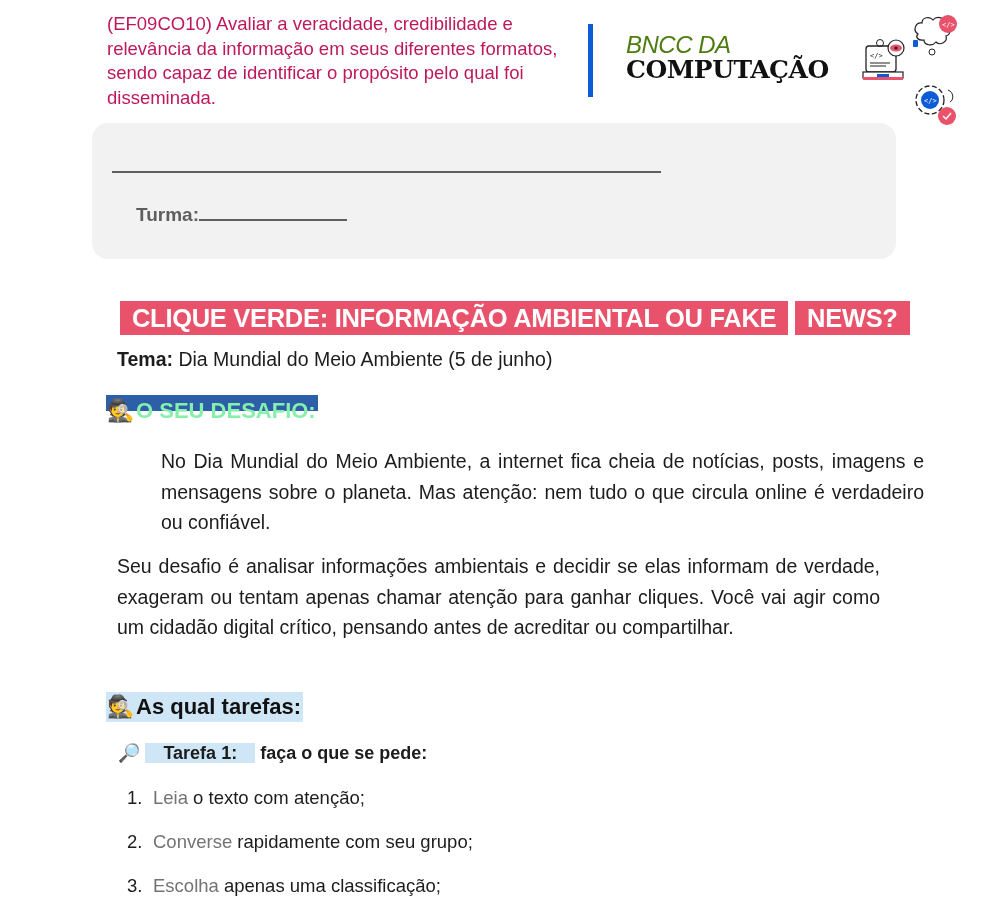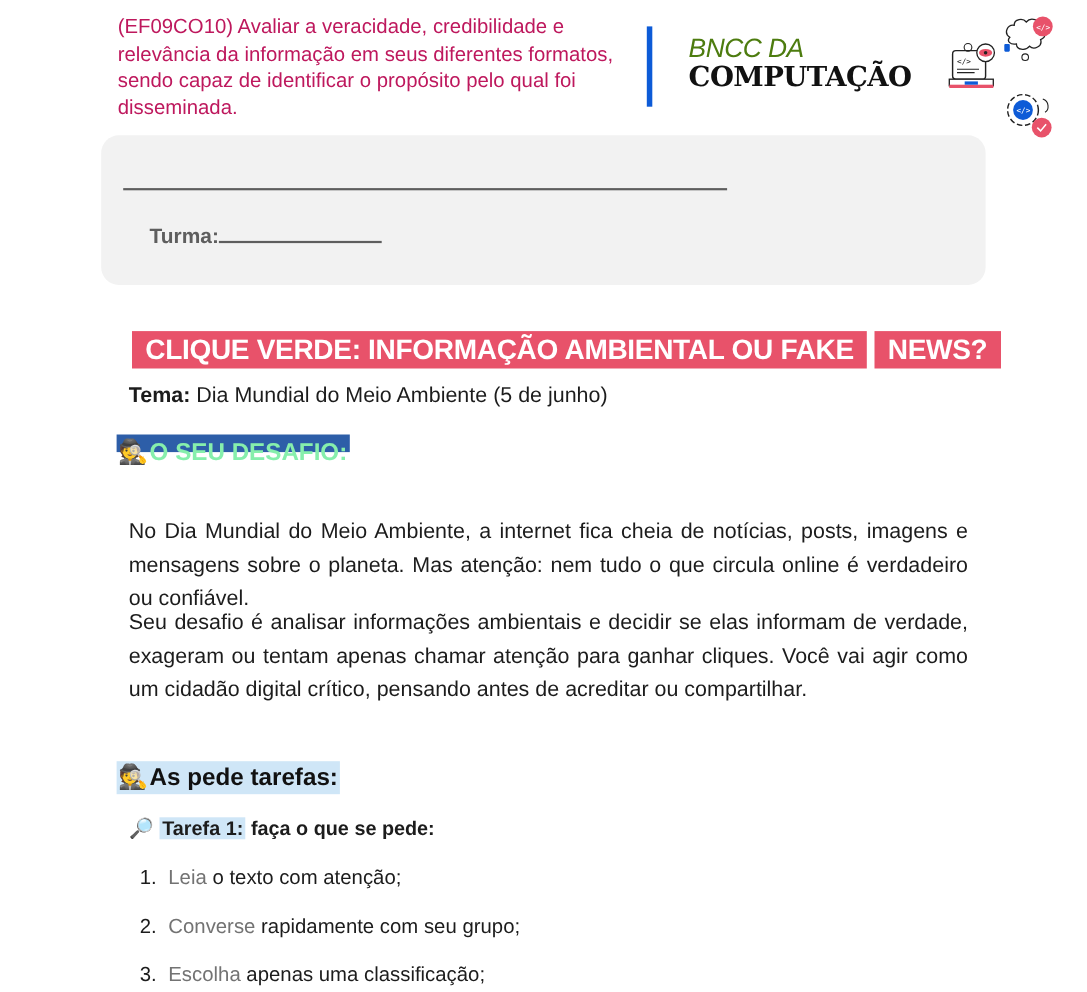--- a/index.html
+++ b/index.html
@@ -31,29 +31,29 @@
     .tema { position: absolute; left: 117px; top: 348px; font-size: 19.5px; color: #1c1c1c; }
     .tema b { font-weight: bold; }
 
     .section-blue {
       position: absolute; left: 106px; top: 395px; height: 16px; background: #2d5ea8; color: #86efac;
       font-size: 22px; font-weight: bold; line-height: 31px; padding: 0 2px 0 0; white-space: nowrap;
     }
     .emoji { display: inline-block; width: 30px; text-align: center; font-family: "DejaVu Sans", sans-serif; }
 
     .para { position: absolute; left: 117px; width: 763px; font-size: 19.5px; line-height: 30.5px; text-align: justify; color: #1c1c1c; }
-    .p1 { top: 468px; }
+    .p1 { top: 446px; margin-left: 44px; }
     .p2 { top: 551px; }
 
     .section-light {
       position: absolute; left: 106px; top: 692px; height: 30px; background: #cfe6f7; color: #111;
       font-size: 22px; font-weight: bold; line-height: 30px; padding-right: 2px; white-space: nowrap;
     }
     .task-line { position: absolute; left: 118px; top: 740px; font-size: 18px; font-weight: bold; line-height: 26px; white-space: nowrap; }
-    .task-hl { background: #cfe6f7; padding: 0 2px; }
+    .task-hl { background: #cfe6f7; padding: 0 18px; }
 
     .steps { position: absolute; left: 127px; top: 784px; list-style: none; }
     .steps li { font-size: 18.5px; height: 44px; line-height: 28px; white-space: nowrap; color: #1c1c1c; }
     .steps .num { display: inline-block; width: 26px; }
     .steps b { font-weight: normal; color: #737373; }
   </style>
 </head>
 <body>
 
 <div class="objective">(EF09CO10) Avaliar a veracidade, credibilidade e relevância da informação em seus diferentes formatos, sendo capaz de identificar o propósito pelo qual foi disseminada.</div>
@@ -112,21 +112,21 @@
   <b>Tema:</b><span> Dia Mundial do Meio Ambiente (5 de junho)</span>
 </div>
 
 <div class="section-blue">
   <span class="emoji">🕵</span><span>O SEU DESAFIO:</span>
 </div>
 <p class="para p1">No Dia Mundial do Meio Ambiente, a internet fica cheia de notícias, posts, imagens e mensagens sobre o planeta. Mas atenção: nem tudo o que circula online é verdadeiro ou confiável.</p>
 <p class="para p2">Seu desafio é analisar informações ambientais e decidir se elas informam de verdade, exageram ou tentam apenas chamar atenção para ganhar cliques. Você vai agir como um cidadão digital crítico, pensando antes de acreditar ou compartilhar.</p>
 
 <div class="section-light">
-  <span class="emoji">🕵</span><span>As pede tarefas:</span>
+  <span class="emoji">🕵</span><span>As qual tarefas:</span>
 </div>
 <div class="task-line">
   <span>🔎</span>
   <span class="task-hl">Tarefa 1:</span><span> faça o que se pede:</span>
 </div>
 
 <ol class="steps">
   <li><span class="num">1.</span><b>Leia</b><span> o texto com atenção;</span></li>
   <li><span class="num">2.</span><b>Converse</b><span> rapidamente com seu grupo;</span></li>
   <li><span class="num">3.</span><b>Escolha</b><span> apenas uma classificação;</span></li>

